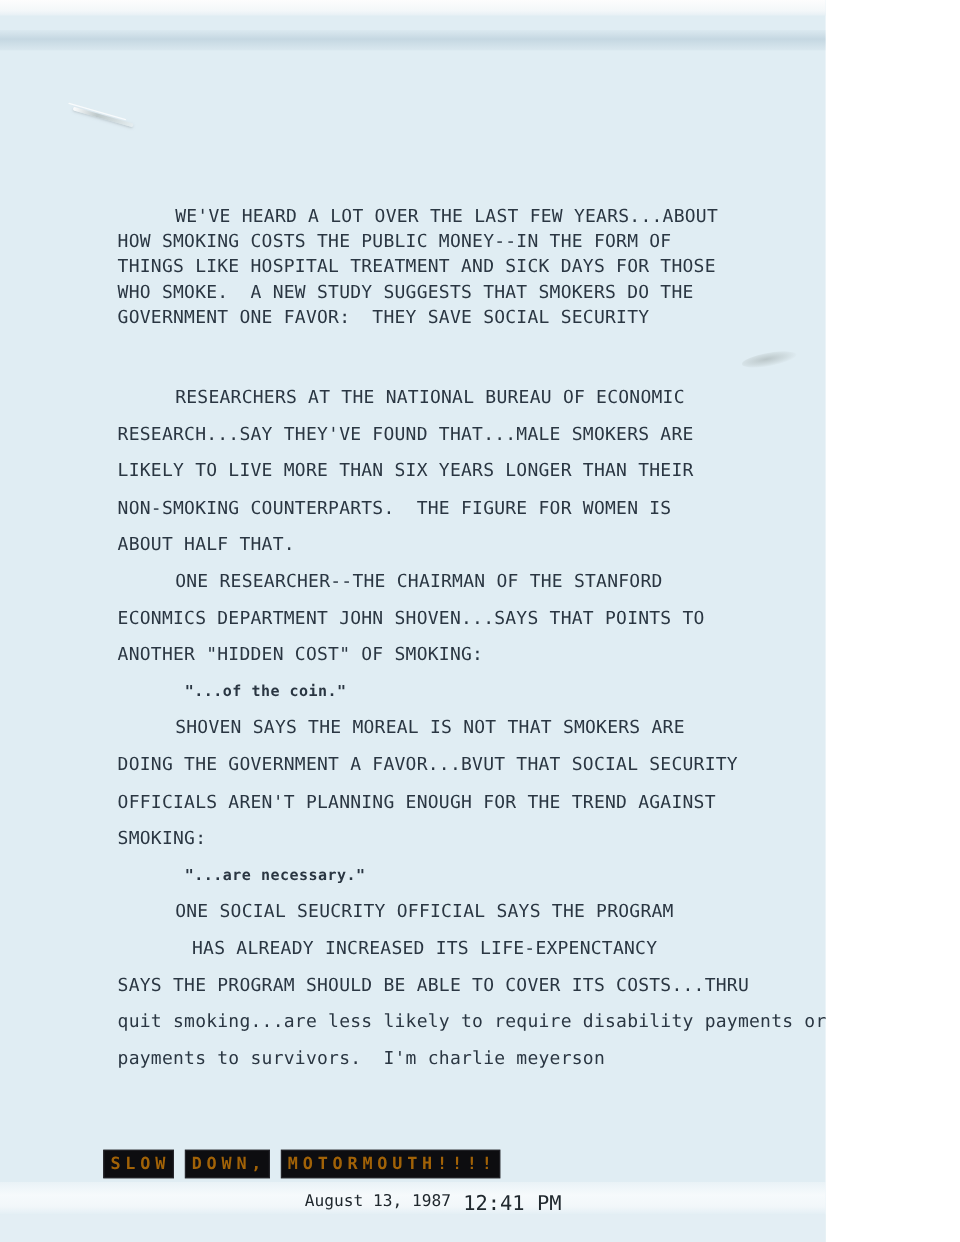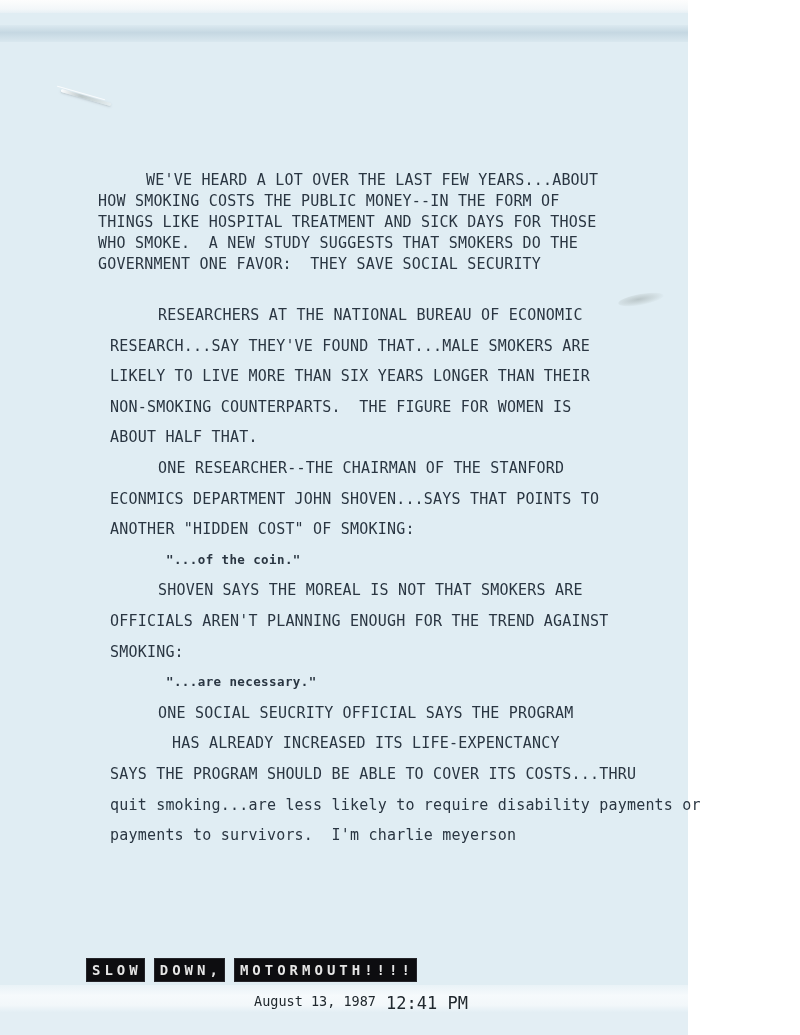--- a/index.html
+++ b/index.html
@@ -49,40 +49,40 @@
     background: radial-gradient(ellipse at 45% 45%, rgba(140,150,148,0.45) 0%, rgba(160,170,168,0.25) 45%, rgba(200,210,210,0) 75%);
     transform: rotate(-10deg);
     border-radius: 50%;
   }
   
   .intro {
     position: absolute; left: 98px; top: 170px; width: 640px;
     font-size: 15px; line-height: 21px; letter-spacing: 0.2px;
   }
   .body-text {
-    position: absolute; left: 98px; top: 300px; width: 660px;
-    font-size: 15px; line-height: 30.6px; letter-spacing: 0.2px; margin-left: 12px;
+    position: absolute; left: 98px; top: 316px; width: 660px;
+    font-size: 15px; line-height: 30.6px; letter-spacing: 0.2px;
   }
   .line { white-space: pre; }
   .line.indent  { padding-left: 48px; }
   .line.indent2 { padding-left: 62px; }
   .line.quote {
     padding-left: 56px;
     font-weight: bold;
     font-size: 12.5px;
     letter-spacing: 0.4px;
   }
   
   .banner {
     position: absolute; left: 86px; top: 958px;
     display: flex; gap: 9px;
   }
   .banner-word {
     background: #0d0d10;
-    color: #e5e5e5;
+    color: #a16207;
     font-weight: bold;
     font-size: 14px;
     letter-spacing: 4px;
     padding: 4px 3px 4px 6px;
     white-space: pre;
     box-shadow: inset 0 0 0 1px rgba(40,40,45,0.9);
   }
   
   .footer-date {
     position: absolute; left: 254px; top: 993px;
@@ -120,20 +120,21 @@
   <div class="line indent">RESEARCHERS AT THE NATIONAL BUREAU OF ECONOMIC</div>
       <div class="line">RESEARCH...SAY THEY'VE FOUND THAT...MALE SMOKERS ARE</div>
       <div class="line">LIKELY TO LIVE MORE THAN SIX YEARS LONGER THAN THEIR</div>
       <div class="line">NON-SMOKING COUNTERPARTS.  THE FIGURE FOR WOMEN IS</div>
       <div class="line">ABOUT HALF THAT.</div>
       <div class="line indent">ONE RESEARCHER--THE CHAIRMAN OF THE STANFORD</div>
       <div class="line">ECONMICS DEPARTMENT JOHN SHOVEN...SAYS THAT POINTS TO</div>
       <div class="line">ANOTHER "HIDDEN COST" OF SMOKING:</div>
       <div class="line quote">"...of the coin."</div>
       <div class="line indent">SHOVEN SAYS THE MOREAL IS NOT THAT SMOKERS ARE</div>
+      <div class="line">DOING THE GOVERNMENT A FAVOR...BVUT THAT SOCIAL SECURITY</div>
       <div class="line">OFFICIALS AREN'T PLANNING ENOUGH FOR THE TREND AGAINST</div>
       <div class="line">SMOKING:</div>
       <div class="line quote">"...are necessary."</div>
       <div class="line indent">ONE SOCIAL SEUCRITY OFFICIAL SAYS THE PROGRAM</div>
       <div class="line indent2">HAS ALREADY INCREASED ITS LIFE-EXPENCTANCY</div>
       <div class="line">SAYS THE PROGRAM SHOULD BE ABLE TO COVER ITS COSTS...THRU</div>
       <div class="line">quit smoking...are less likely to require disability payments or</div>
       <div class="line">payments to survivors.  I'm charlie meyerson</div>
     </div>
 

